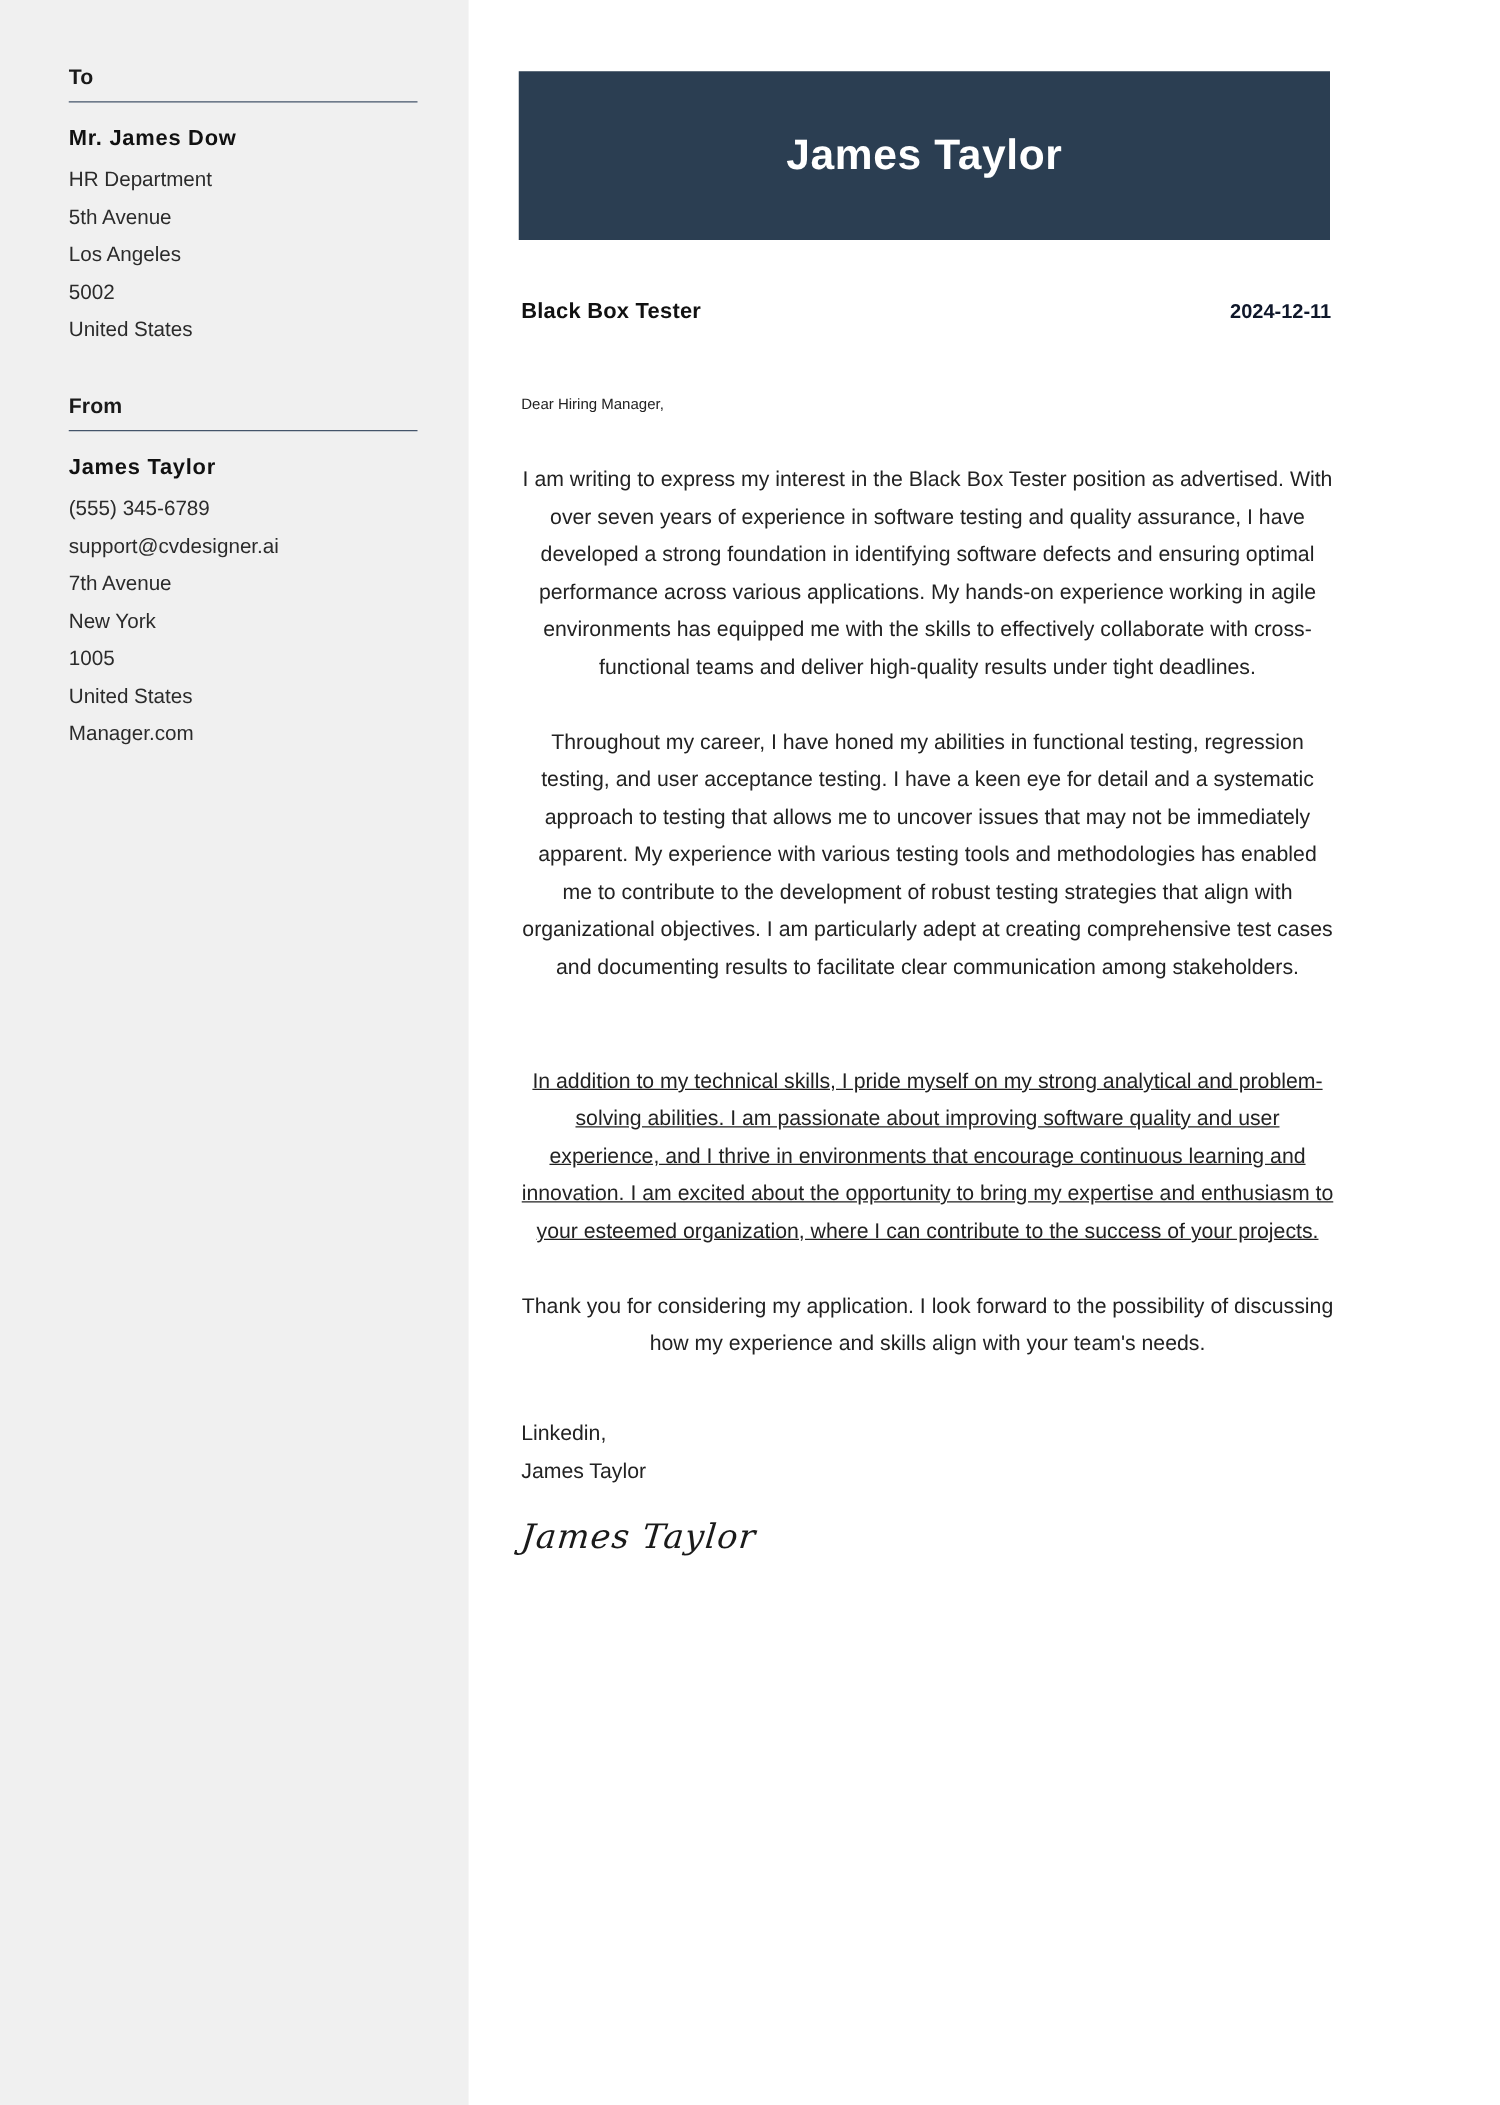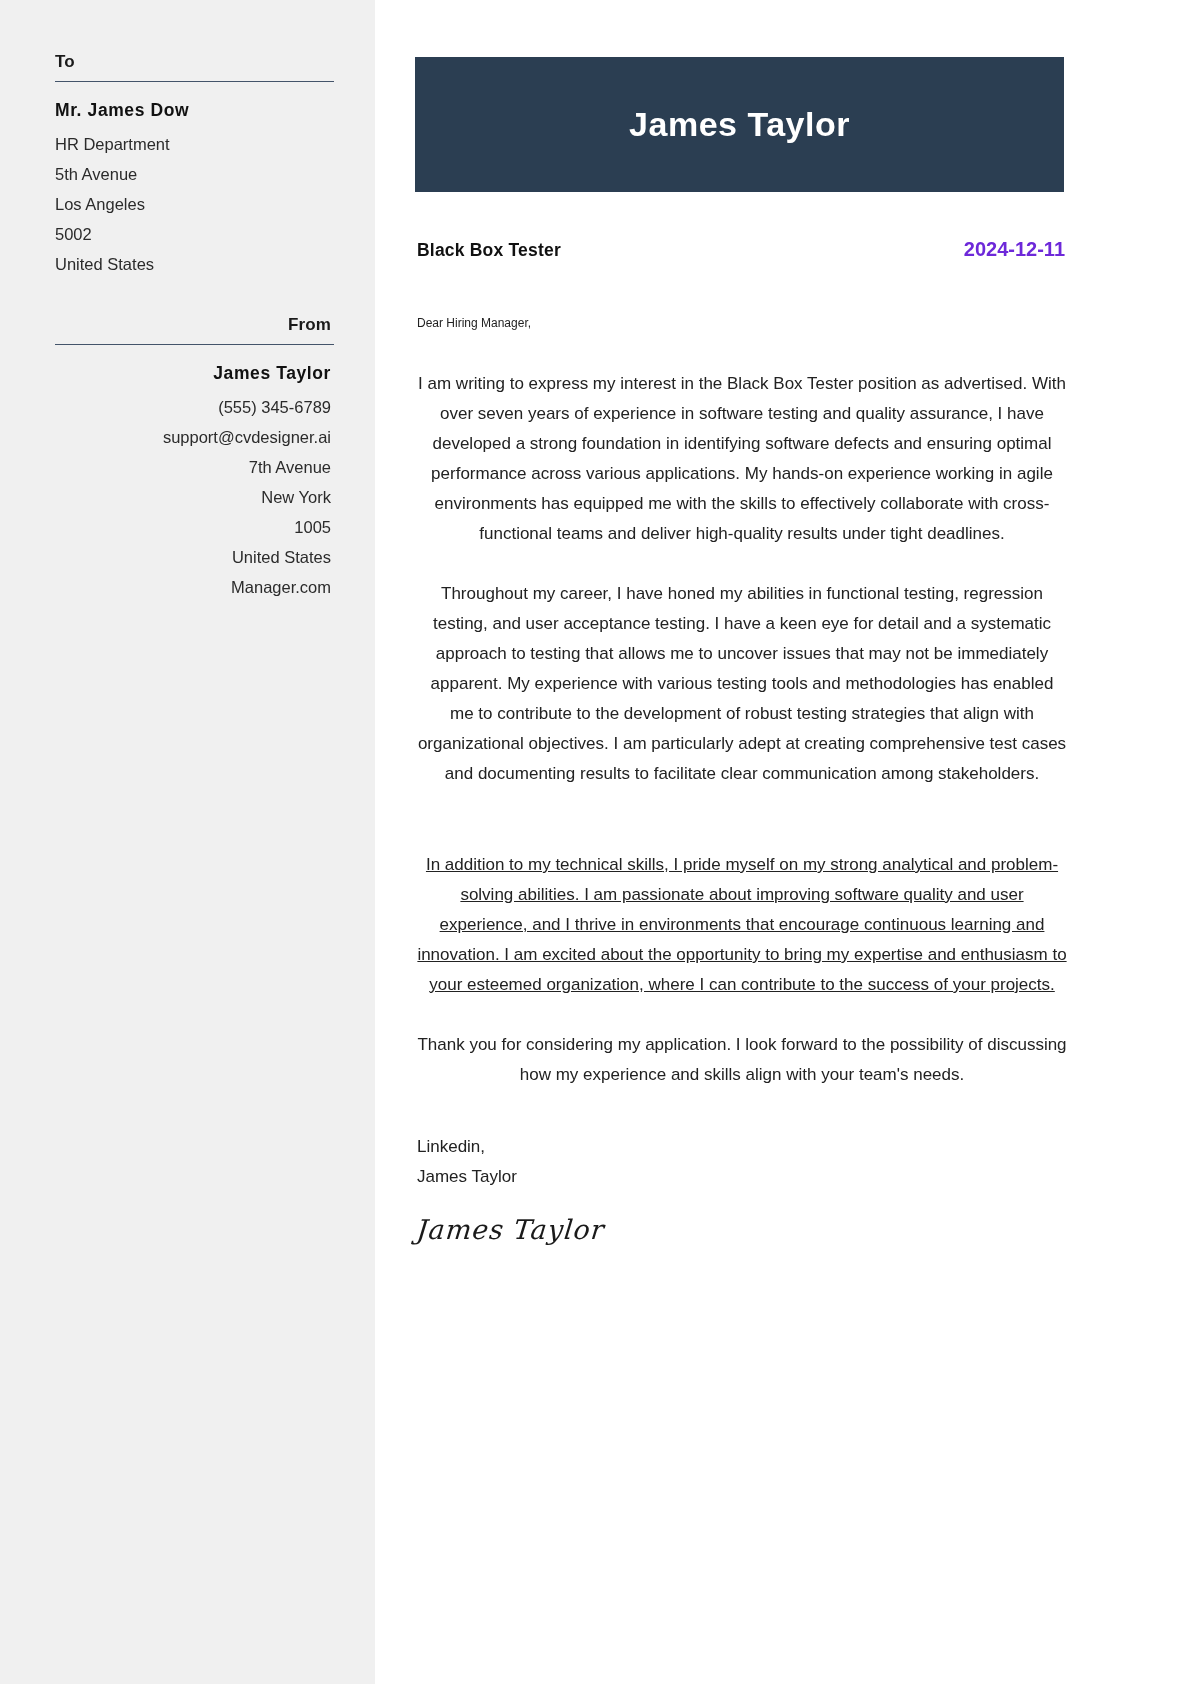--- a/index.html
+++ b/index.html
@@ -28,21 +28,20 @@
     height: 1684px;
     background: #f0f0f0;
     box-sizing: border-box;
     padding: 52px 44px 0 55px;
   }
   .side-section {
     margin-bottom: 6px;
   }
   .side-section.from {
     margin-top: 36px;
-    text-align: right;
   }
   .side-heading {
     font-size: 17px;
     font-weight: bold;
     color: #1a1a1a;
     letter-spacing: 0.1px;
     padding-bottom: 9px;
   }
   .side-rule {
     border: 0;
@@ -98,23 +97,23 @@
     align-items: baseline;
     justify-content: space-between;
   }
   .job-title {
     font-size: 17.5px;
     font-weight: bold;
     color: #111111;
     letter-spacing: 0.2px;
   }
   .letter-date {
-    font-size: 20px;
-    font-weight: bold;
-    color: #6d28d9;
+    font-size: 16px;
+    font-weight: bold;
+    color: #0f172a;
   }
   .body {
     position: absolute;
     left: 42px;
     top: 308px;
     width: 650px;
   }
   .salutation {
     font-size: 12px;
     color: #222222;

